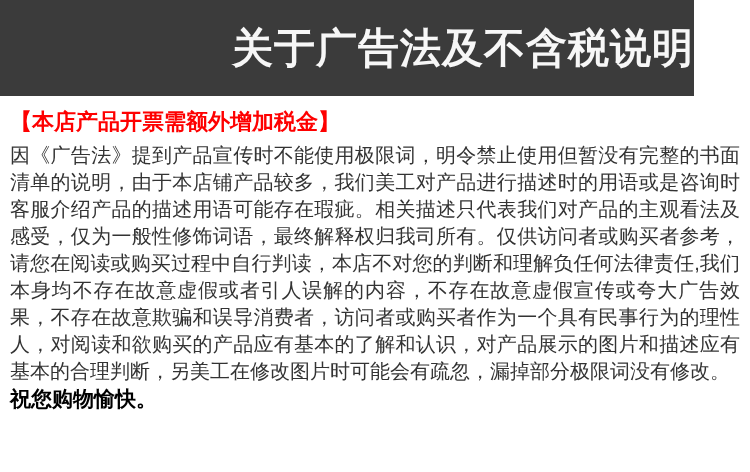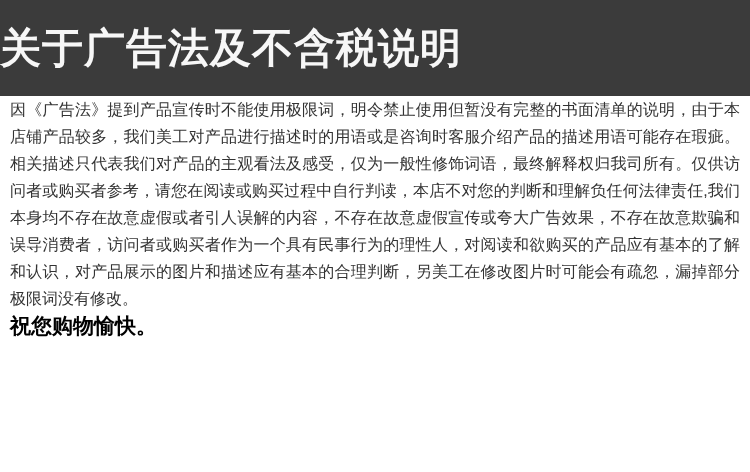--- a/index.html
+++ b/index.html
@@ -9,26 +9,26 @@
     background: #ffffff;
     font-family: "Liberation Sans", "DejaVu Sans", sans-serif;
   }
   .page {
     width: 750px;
     height: 472px;
     overflow: hidden;
     background: #ffffff;
   }
   .banner {
-    width: 750px;
+    width: 694px;
     height: 96px;
     background: #3b3b3b;
     display: flex;
     align-items: center;
-    justify-content: flex-start;
+    justify-content: flex-end;
   }
   .banner h1 {
     margin: 0;
     color: #f7f7f7;
     font-size: 41px;
     font-weight: bold;
     letter-spacing: 1px;
     line-height: 1;
   }
   .content {
@@ -37,21 +37,21 @@
   .tax-heading {
     margin: 13px 0 7px 0;
     color: #fe0000;
     font-size: 22px;
     font-weight: bold;
     line-height: 1.2;
   }
   .disclaimer {
     margin: 0;
     color: #333333;
-    font-size: 16px;
+    font-size: 20px;
     line-height: 27px;
     text-align: justify;
     text-justify: inter-ideograph;
   }
   .promise {
     margin: 10px 0 0 0;
     color: #000000;
     font-size: 21px;
     font-weight: bold;
     line-height: 28px;
@@ -70,20 +70,21 @@
 <body>
 
 <div class="page">
 
   <header class="banner">
     <h1>关于广告法及不含税说明</h1>
   </header>
 
   <main class="content">
 
+    <h2 class="tax-heading">【本店产品开票需额外增加税金】</h2>
 
     <p class="disclaimer">因《广告法》提到产品宣传时不能使用极限词，明令禁止使用但暂没有完整的书面清单的说明，由于本店铺产品较多，我们美工对产品进行描述时的用语或是咨询时客服介绍产品的描述用语可能存在瑕疵。相关描述只代表我们对产品的主观看法及感受，仅为一般性修饰词语，最终解释权归我司所有。仅供访问者或购买者参考，请您在阅读或购买过程中自行判读，本店不对您的判断和理解负任何法律责任,我们本身均不存在故意虚假或者引人误解的内容，不存在故意虚假宣传或夸大广告效果，不存在故意欺骗和误导消费者，访问者或购买者作为一个具有民事行为的理性人，对阅读和欲购买的产品应有基本的了解和认识，对产品展示的图片和描述应有基本的合理判断，另美工在修改图片时可能会有疏忽，漏掉部分极限词没有修改。</p>
 
 
     <p class="promise closing">祝您购物愉快。</p>
 
   </main>
 
 </div>
 

